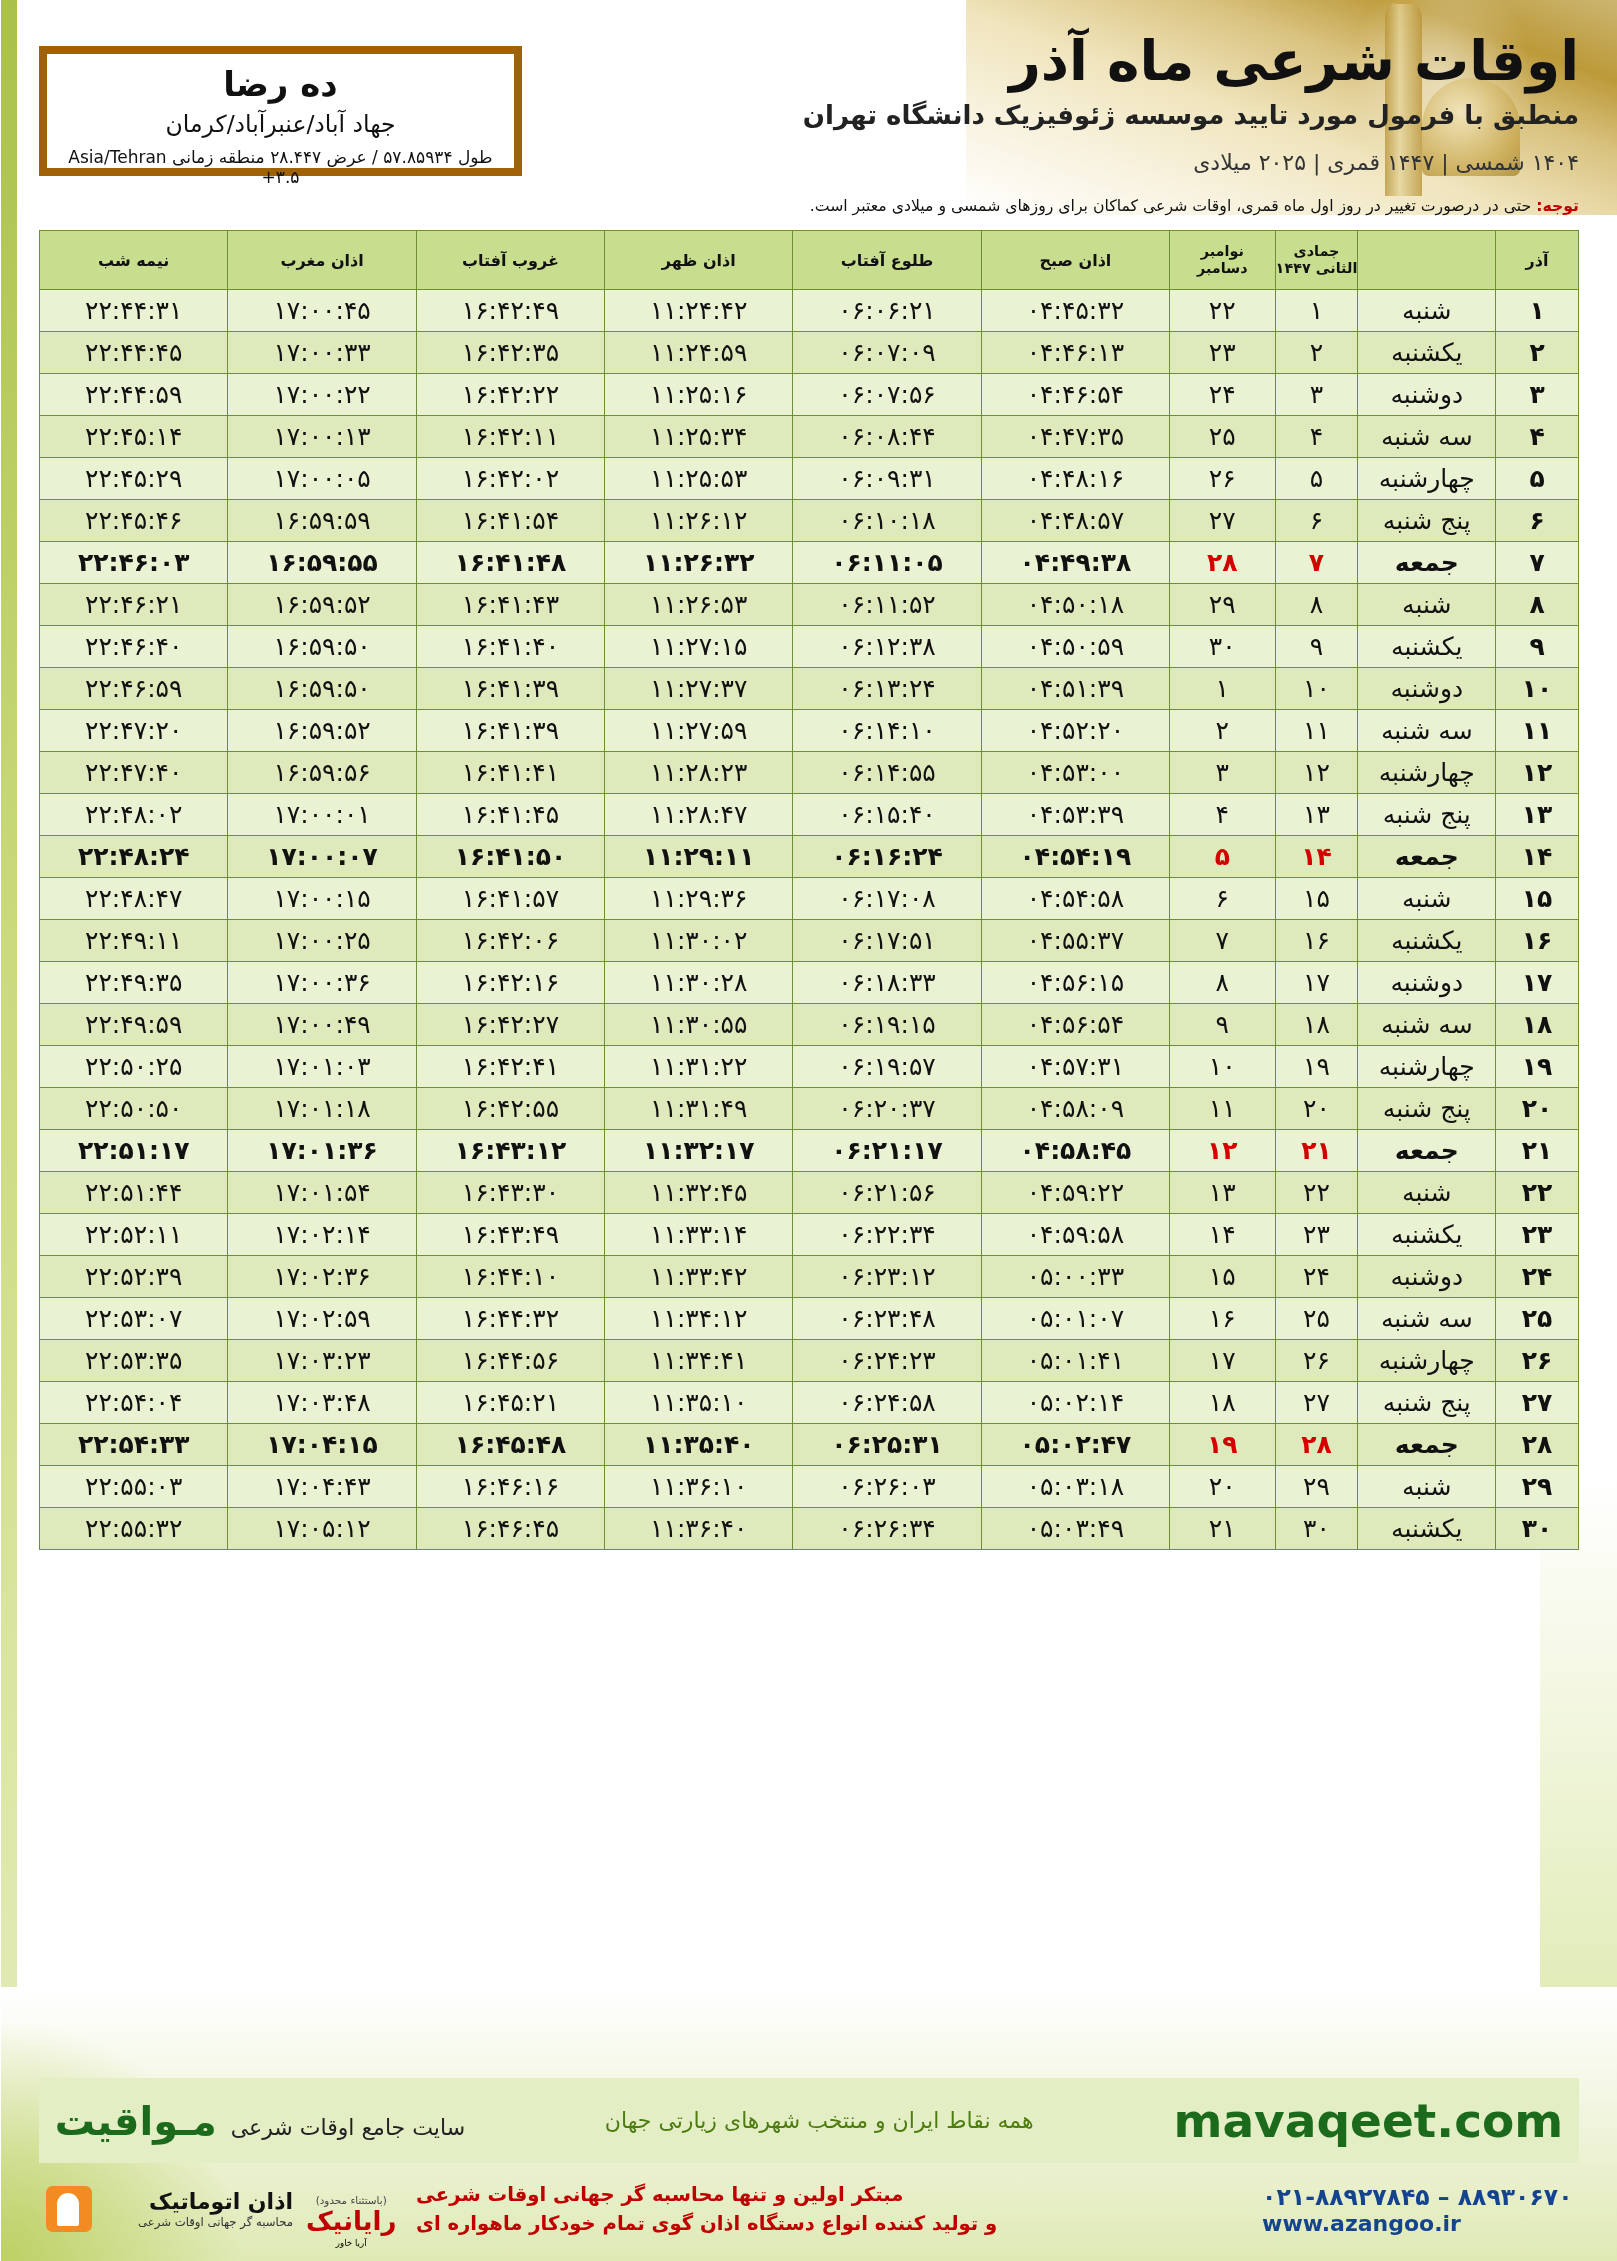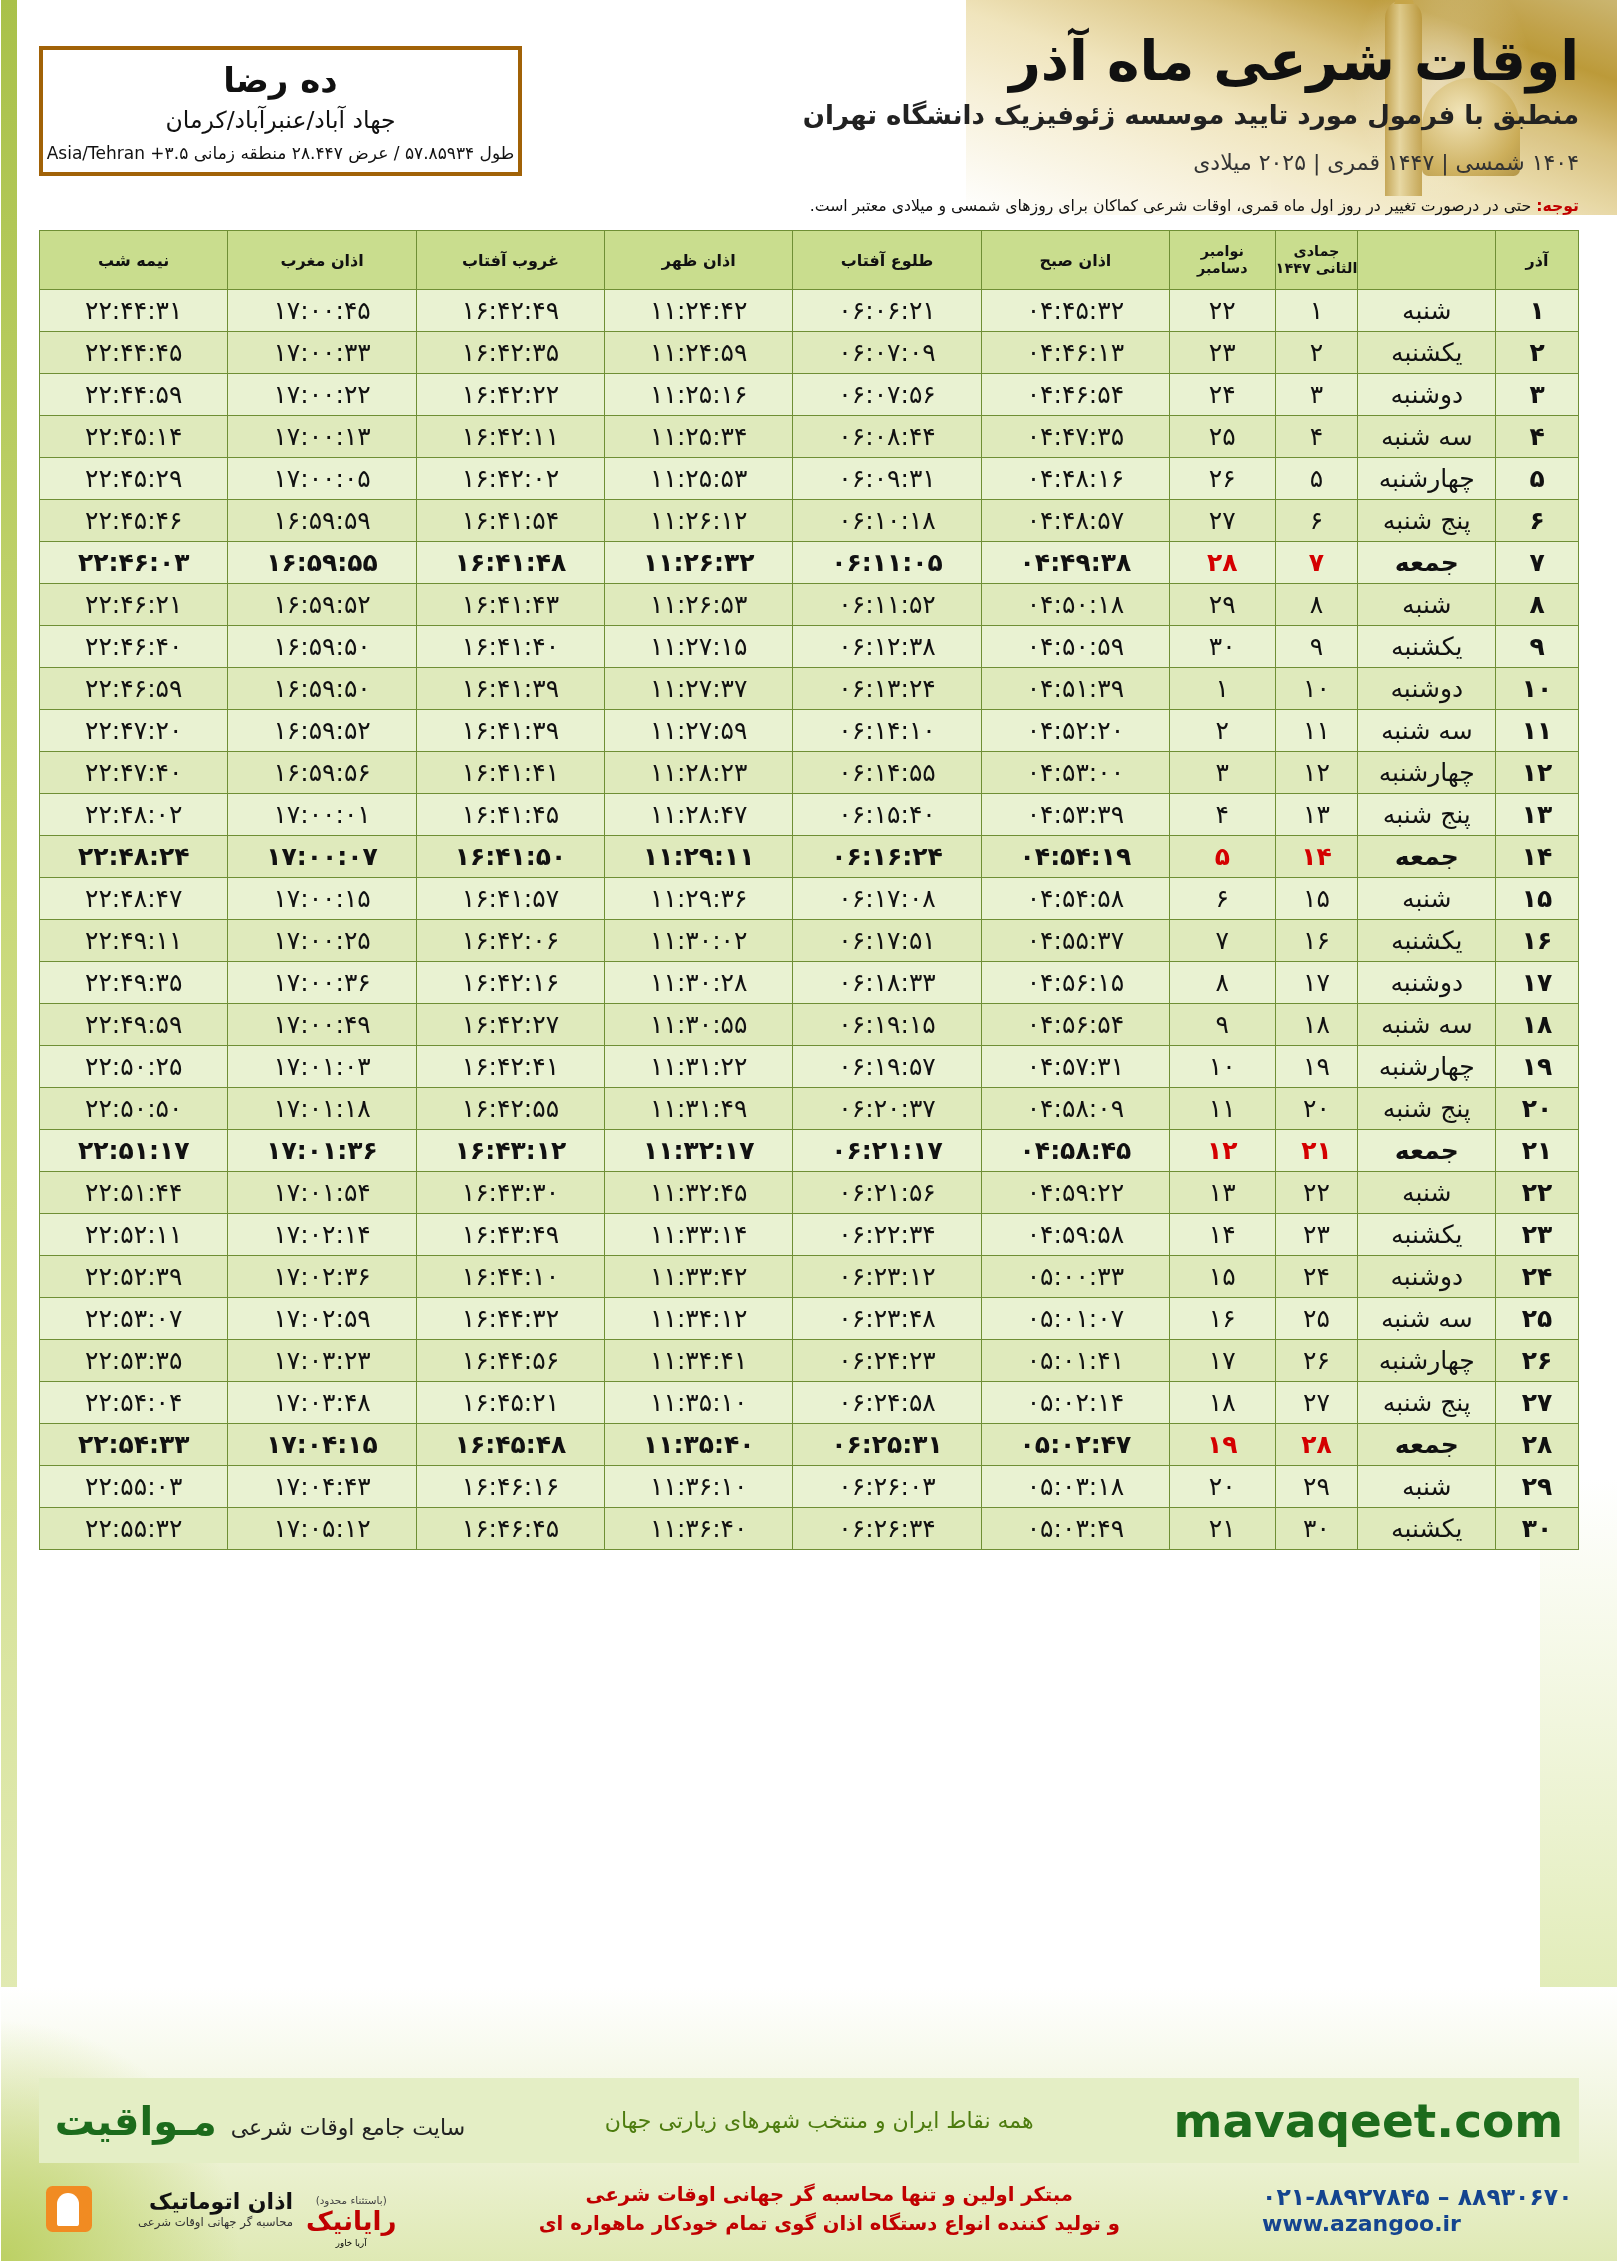--- a/index.html
+++ b/index.html
@@ -69,21 +69,21 @@
   .sub-title {
     font-size: 26px; font-weight: bold; color: #222; margin-top: 9px;
   }
   .date-line {
     font-size: 22px; color: #333; margin-top: 20px;
   }
 
   
   .loc-card {
     position: absolute; right: 1096px; top: 46px; width: 483px; height: 130px;
-    border: 4px solid #a16207; background: rgba(255,255,255,.9);
+    border: 8px solid #a16207; background: rgba(255,255,255,.9);
     text-align: center; padding-top: 10.4px;
   }
   .loc-name { font-size: 34px; font-weight: bold; color:#111; }
   .loc-path { font-size: 23.5px; color:#111; margin-top: 5.2px; }
   .loc-geo  { font-size: 17px; color:#111; margin-top: 9px; direction: rtl; }
 
   .note-line {
     position:absolute; right: 39px; top: 196px; width: 1540px; text-align: right;
     font-size: 15.7px; color:#111;
   }
@@ -134,21 +134,21 @@
   .brand-mid  { font-size: 22px; color: #4d7c0f; text-align: center; flex: 1; padding: 0 19.6px;}
   .brand-right{ font-size: 40px; color:#1c6b1c; font-weight: bold; }
 
   .footer2 {
     position: absolute; right: 39px; bottom: 13px; width: 1540px; height: 78px;
     display: flex; align-items: center; justify-content: space-between; padding: 0 6.5px;
   }
   .phone-block { text-align: left; direction: ltr; }
   .phone-line { font-size: 23.5px; color: #14448f; font-weight: bold; }
   .site-line  { font-size: 22px; color: #14448f; font-weight: bold; }
-  .slogan { text-align: center; flex: 1; padding: 0 19.6px; }
+  .slogan { text-align: left; flex: 1; padding: 0 19.6px; }
   .slogan div { font-size: 19.6px; color:#c00000; font-weight: bold; line-height:1.5;}
   .logos { display:flex; align-items:center; gap:13px; }
   .logo-box { text-align:center; }
   .logo-rayanic { font-size: 26px; font-weight:bold; color:#c00000; }
   .logo-azan { display:flex; align-items:center; gap:6.5px; }
   .azan-icon {
     width: 46px; height: 46px; background:#f18b22; border-radius: 6.5px;
     position: relative;
   }
   .azan-icon:after{

